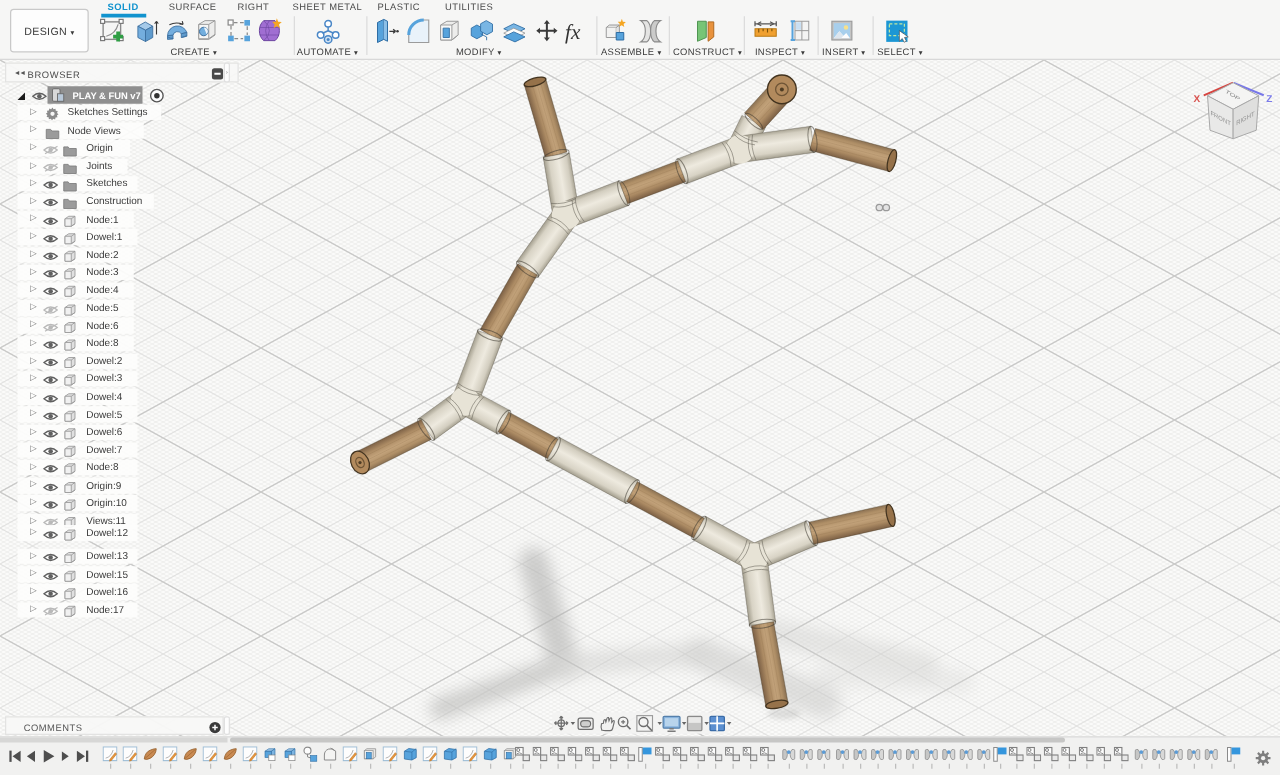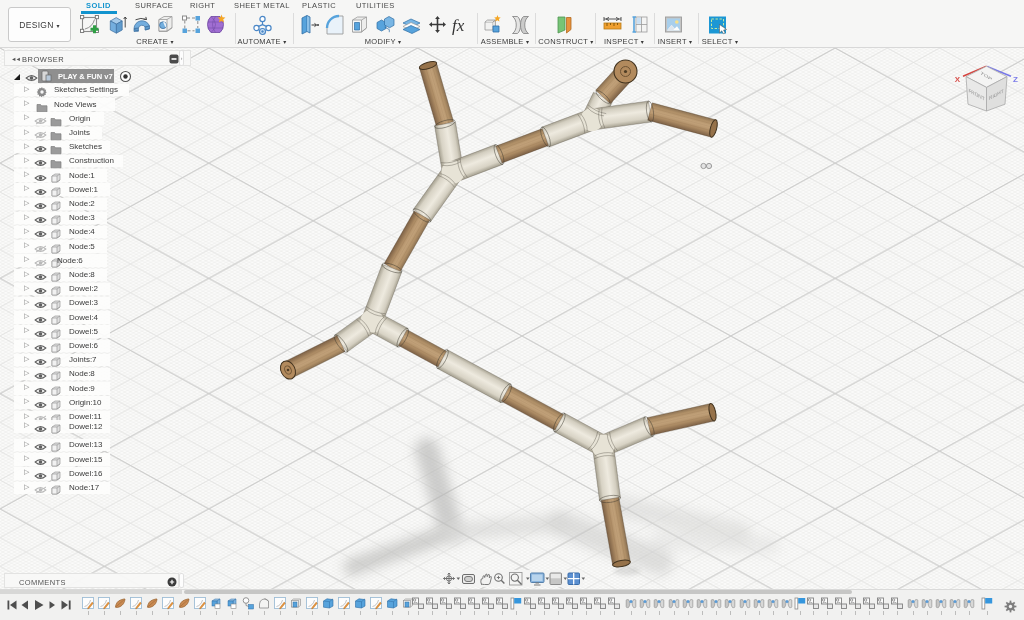--- a/index.html
+++ b/index.html
@@ -669,21 +669,21 @@
     <span class="beye" style="left:20px"><svg width="13" height="12" viewBox="0 0 13 12">
         <path d="M1.2 6 Q6.5 1.2 11.8 6 Q6.5 10.8 1.2 6 z" fill="none" stroke="#b9b9b9" stroke-width="1.1"></path>
         <circle cx="6.5" cy="6" r="1.8" fill="#b9b9b9"></circle>
         <path d="M2 9 L12 3" stroke="#b9b9b9" stroke-width="1"></path>
       </svg></span>
 <span class="bicon" style="left:36px"><svg width="12" height="12" viewBox="0 0 12 12">
         <path d="M2 4 l3-2 h5 v6 l-3 2 H2 z" fill="#e0e0e0" stroke="#9a9a9a" stroke-width="0.7"></path>
         <path d="M2 4 h5 v6 H2 z" fill="#f1f1f1" stroke="#9a9a9a" stroke-width="0.7"></path>
         <path d="M7 4 l3-2 M7 10 l3-2" stroke="#9a9a9a" stroke-width="0.7"></path>
       </svg></span>
-<span class="btext" style="left:43px">Node:6</span>
+<span class="btext" style="left:55px">Node:6</span>
   </div>
 <div class="brow" style="top:268.5px;width:93px">
 <span class="barrow" style="left:10px">▷</span>
     <span class="beye" style="left:20px"><svg width="13" height="12" viewBox="0 0 13 12">
         <path d="M1.2 6 Q6.5 1.2 11.8 6 Q6.5 10.8 1.2 6 z" fill="none" stroke="#606060" stroke-width="1.1"></path>
         <circle cx="6.5" cy="6" r="1.8" fill="#606060"></circle>
       </svg></span>
 <span class="bicon" style="left:36px"><svg width="12" height="12" viewBox="0 0 12 12">
         <path d="M2 4 l3-2 h5 v6 l-3 2 H2 z" fill="#e0e0e0" stroke="#9a9a9a" stroke-width="0.7"></path>
         <path d="M2 4 h5 v6 H2 z" fill="#f1f1f1" stroke="#9a9a9a" stroke-width="0.7"></path>
@@ -760,21 +760,21 @@
 <span class="barrow" style="left:10px">▷</span>
     <span class="beye" style="left:20px"><svg width="13" height="12" viewBox="0 0 13 12">
         <path d="M1.2 6 Q6.5 1.2 11.8 6 Q6.5 10.8 1.2 6 z" fill="none" stroke="#606060" stroke-width="1.1"></path>
         <circle cx="6.5" cy="6" r="1.8" fill="#606060"></circle>
       </svg></span>
 <span class="bicon" style="left:36px"><svg width="12" height="12" viewBox="0 0 12 12">
         <path d="M2 4 l3-2 h5 v6 l-3 2 H2 z" fill="#e0e0e0" stroke="#9a9a9a" stroke-width="0.7"></path>
         <path d="M2 4 h5 v6 H2 z" fill="#f1f1f1" stroke="#9a9a9a" stroke-width="0.7"></path>
         <path d="M7 4 l3-2 M7 10 l3-2" stroke="#9a9a9a" stroke-width="0.7"></path>
       </svg></span>
-<span class="btext" style="left:55px">Joints:7</span>
+<span class="btext" style="left:55px">Dowel:7</span>
   </div>
 <div class="brow" style="top:367.9px;width:96px">
 <span class="barrow" style="left:10px">▷</span>
     <span class="beye" style="left:20px"><svg width="13" height="12" viewBox="0 0 13 12">
         <path d="M1.2 6 Q6.5 1.2 11.8 6 Q6.5 10.8 1.2 6 z" fill="none" stroke="#606060" stroke-width="1.1"></path>
         <circle cx="6.5" cy="6" r="1.8" fill="#606060"></circle>
       </svg></span>
 <span class="bicon" style="left:36px"><svg width="12" height="12" viewBox="0 0 12 12">
         <path d="M2 4 l3-2 h5 v6 l-3 2 H2 z" fill="#e0e0e0" stroke="#9a9a9a" stroke-width="0.7"></path>
         <path d="M2 4 h5 v6 H2 z" fill="#f1f1f1" stroke="#9a9a9a" stroke-width="0.7"></path>
@@ -786,21 +786,21 @@
 <span class="barrow" style="left:10px">▷</span>
     <span class="beye" style="left:20px"><svg width="13" height="12" viewBox="0 0 13 12">
         <path d="M1.2 6 Q6.5 1.2 11.8 6 Q6.5 10.8 1.2 6 z" fill="none" stroke="#606060" stroke-width="1.1"></path>
         <circle cx="6.5" cy="6" r="1.8" fill="#606060"></circle>
       </svg></span>
 <span class="bicon" style="left:36px"><svg width="12" height="12" viewBox="0 0 12 12">
         <path d="M2 4 l3-2 h5 v6 l-3 2 H2 z" fill="#e0e0e0" stroke="#9a9a9a" stroke-width="0.7"></path>
         <path d="M2 4 h5 v6 H2 z" fill="#f1f1f1" stroke="#9a9a9a" stroke-width="0.7"></path>
         <path d="M7 4 l3-2 M7 10 l3-2" stroke="#9a9a9a" stroke-width="0.7"></path>
       </svg></span>
-<span class="btext" style="left:55px">Node:9</span>
+<span class="btext" style="left:55px">Origin:9</span>
   </div>
 <div class="brow" style="top:396.3px;width:96px">
 <span class="barrow" style="left:10px">▷</span>
     <span class="beye" style="left:20px"><svg width="13" height="12" viewBox="0 0 13 12">
         <path d="M1.2 6 Q6.5 1.2 11.8 6 Q6.5 10.8 1.2 6 z" fill="none" stroke="#606060" stroke-width="1.1"></path>
         <circle cx="6.5" cy="6" r="1.8" fill="#606060"></circle>
       </svg></span>
 <span class="bicon" style="left:36px"><svg width="12" height="12" viewBox="0 0 12 12">
         <path d="M2 4 l3-2 h5 v6 l-3 2 H2 z" fill="#e0e0e0" stroke="#9a9a9a" stroke-width="0.7"></path>
         <path d="M2 4 h5 v6 H2 z" fill="#f1f1f1" stroke="#9a9a9a" stroke-width="0.7"></path>
@@ -813,21 +813,21 @@
     <span class="beye" style="left:20px"><svg width="13" height="12" viewBox="0 0 13 12">
         <path d="M1.2 6 Q6.5 1.2 11.8 6 Q6.5 10.8 1.2 6 z" fill="none" stroke="#b9b9b9" stroke-width="1.1"></path>
         <circle cx="6.5" cy="6" r="1.8" fill="#b9b9b9"></circle>
         <path d="M2 9 L12 3" stroke="#b9b9b9" stroke-width="1"></path>
       </svg></span>
 <span class="bicon" style="left:36px"><svg width="12" height="12" viewBox="0 0 12 12">
         <path d="M2 4 l3-2 h5 v6 l-3 2 H2 z" fill="#e0e0e0" stroke="#9a9a9a" stroke-width="0.7"></path>
         <path d="M2 4 h5 v6 H2 z" fill="#f1f1f1" stroke="#9a9a9a" stroke-width="0.7"></path>
         <path d="M7 4 l3-2 M7 10 l3-2" stroke="#9a9a9a" stroke-width="0.7"></path>
       </svg></span>
-<span class="btext" style="left:55px">Dowel:11</span>
+<span class="btext" style="left:55px">Views:11</span>
   </div>
 <div class="brow" style="top:420px;width:96px">
 <span class="barrow" style="left:10px">▷</span>
     <span class="beye" style="left:20px"><svg width="13" height="12" viewBox="0 0 13 12">
         <path d="M1.2 6 Q6.5 1.2 11.8 6 Q6.5 10.8 1.2 6 z" fill="none" stroke="#606060" stroke-width="1.1"></path>
         <circle cx="6.5" cy="6" r="1.8" fill="#606060"></circle>
       </svg></span>
 <span class="bicon" style="left:36px"><svg width="12" height="12" viewBox="0 0 12 12">
         <path d="M2 4 l3-2 h5 v6 l-3 2 H2 z" fill="#e0e0e0" stroke="#9a9a9a" stroke-width="0.7"></path>
         <path d="M2 4 h5 v6 H2 z" fill="#f1f1f1" stroke="#9a9a9a" stroke-width="0.7"></path>

